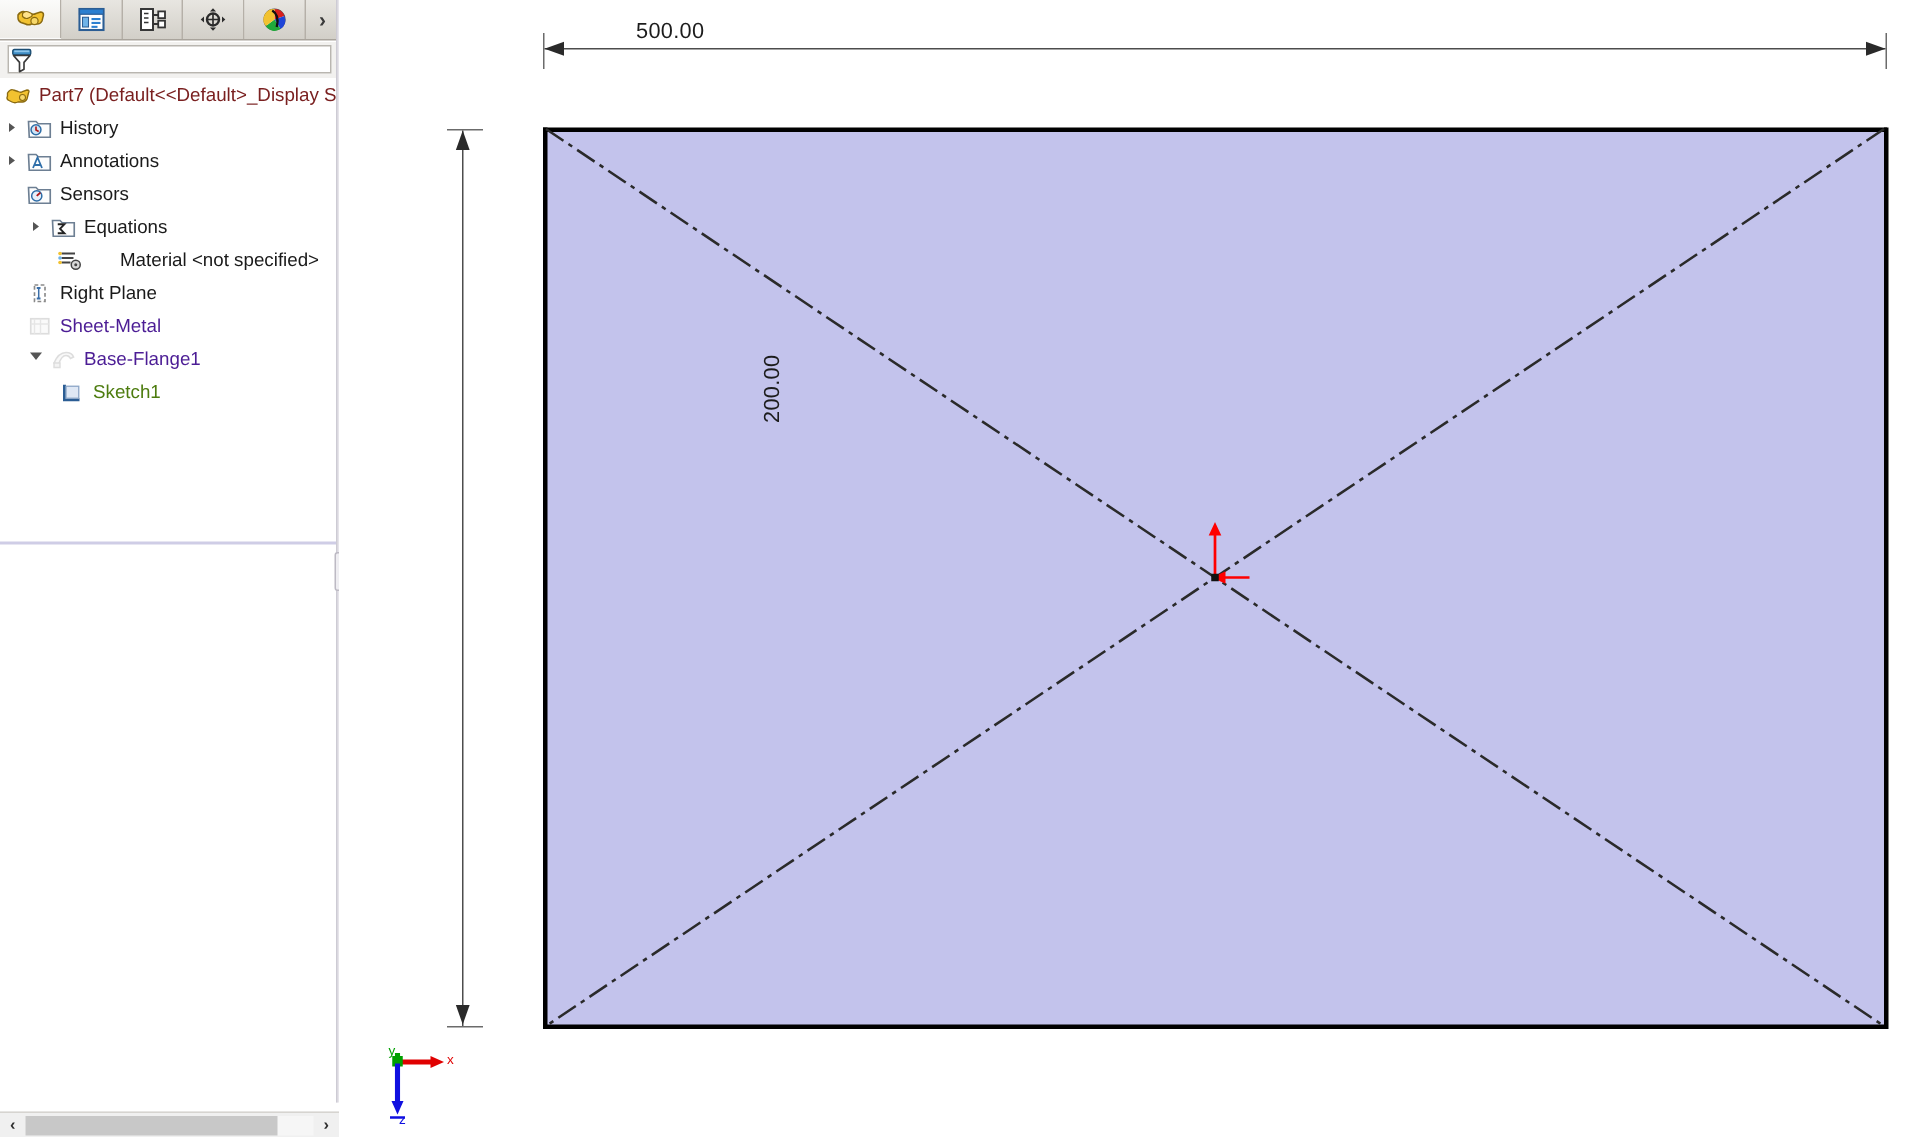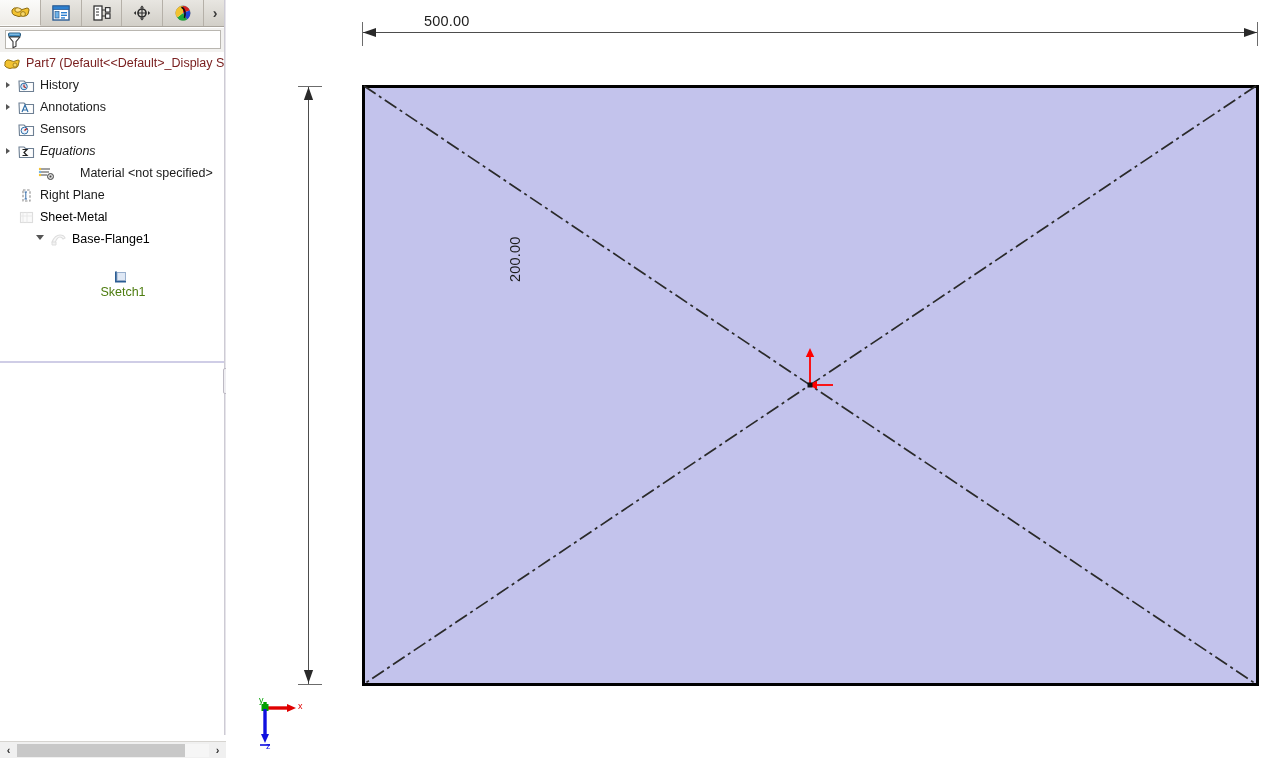--- a/index.html
+++ b/index.html
@@ -102,22 +102,22 @@
   .tree-row {
     height: 22px;
     display: flex;
     align-items: center;
     font-size: 12.5px;
     color: #1a1a1a;
     white-space: nowrap;
     position: relative;
   }
   .tree-row.root { color: #7a2020; height: 21px; }
-  .tree-row.dim { color: #000000; text-align: right; }
-  .tree-row.active { color: #4d7c0f; font-weight: normal; flex-direction: column; }
+  .tree-row.dim { color: #4c1d95; text-align: right; }
+  .tree-row.active { color: #4d7c0f; font-weight: normal; }
   .twisty {
     width: 16px; height: 22px;
     display: flex; align-items: center; justify-content: center;
     flex: 0 0 16px;
   }
   .twisty i {
     display: block;
     width: 0; height: 0;
     border-left: 4px solid #555;
     border-top: 3.5px solid transparent;
@@ -392,21 +392,21 @@
             <span class="twisty"></span>
             <span class="t-icon">
               <svg width="17" height="15" viewBox="0 0 17 15">
                 <path d="M1 3 h5 l1.5 1.5 h8 v9 h-14 z" fill="#fdfdfd" stroke="#6d7f93" stroke-width="1.1"></path>
                 <circle cx="6.5" cy="8.6" r="3.4" fill="#e7f0fa" stroke="#2f6ea8" stroke-width="1"></circle>
                 <path d="M6.5 8.6 l2.4 -2.2" stroke="#b01818" stroke-width="1.3"></path>
               </svg>
             </span>
             <span class="t-label">Sensors</span>
           </div>
-          <div class="tree-row" style="padding-left: 0px; font-style: italic;">
+          <div class="tree-row" style="padding-left: 16px;">
             <span class="twisty">
               <i></i>
             </span>
             <span class="t-icon">
               <svg width="17" height="15" viewBox="0 0 17 15">
                 <path d="M1 3 h5 l1.5 1.5 h8 v9 h-14 z" fill="#fdfdfd" stroke="#6d7f93" stroke-width="1.1"></path>
                 <path d="M4.5 5.5 h4.5 l-3 3 l3 3 h-4.5" stroke="#222" stroke-width="1.2" fill="none"></path>
               </svg>
             </span>
             <span class="t-label">Equations</span>
@@ -439,21 +439,21 @@
           <div class="tree-row dim" style="padding-left: 0px;">
             <span class="twisty"></span>
             <span class="t-icon" style="opacity: 0.42;">
               <svg width="17" height="15" viewBox="0 0 17 15">
                 <rect x="2.5" y="2.5" width="12" height="10" fill="#f4f4f4" stroke="#b0b0b0" stroke-width="1.1"></rect>
                 <path d="M5 2.5 v10 M9 2.5 v10 M2.5 6 h12" stroke="#c4c4c4" stroke-width="0.9"></path>
               </svg>
             </span>
             <span class="t-label">Sheet-Metal</span>
           </div>
-          <div class="tree-row dim" style="padding-left: 16px; margin-left: 16px;">
+          <div class="tree-row dim" style="padding-left: 16px;">
             <span class="twisty open">
               <i></i>
             </span>
             <span class="t-icon" style="opacity: 0.42;">
               <svg width="17" height="15" viewBox="0 0 17 15">
                 <path d="M2 10 q3 -7 8 -7 q4 0 5 3 l-2 1 q-1 -2 -3 -2 q-3 0 -5 6 z" fill="#f0f0f0" stroke="#b0b0b0" stroke-width="1.1"></path>
                 <path d="M2 10 h4 v3 h-4 z" fill="#e4e4e4" stroke="#b0b0b0" stroke-width="1"></path>
               </svg>
             </span>
             <span class="t-label">Base-Flange1</span>

